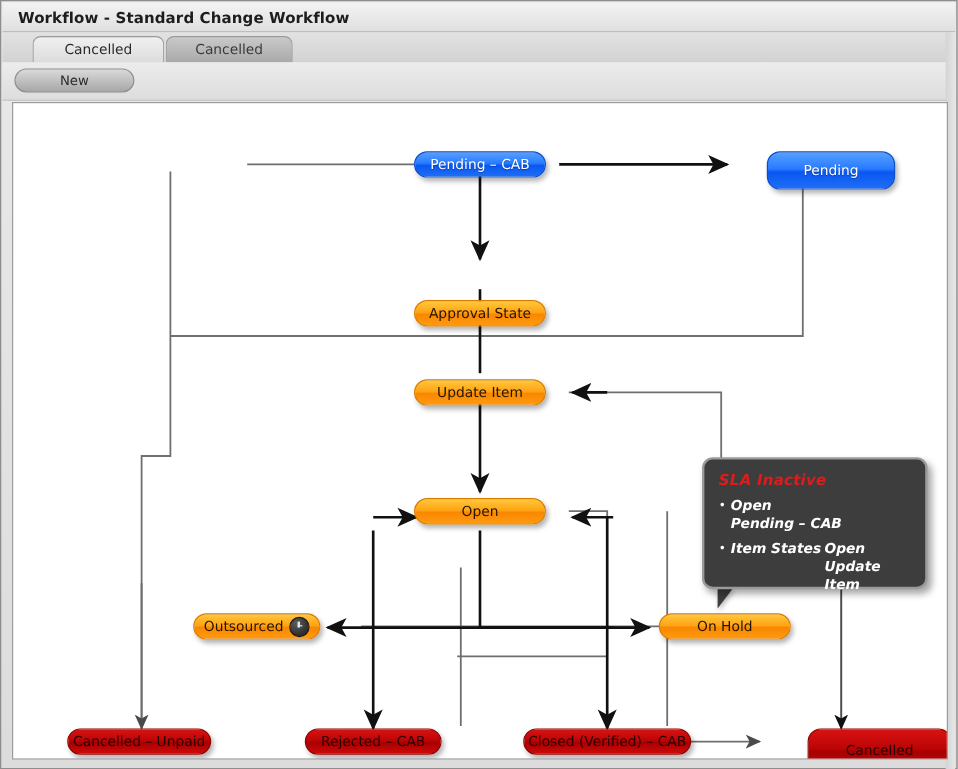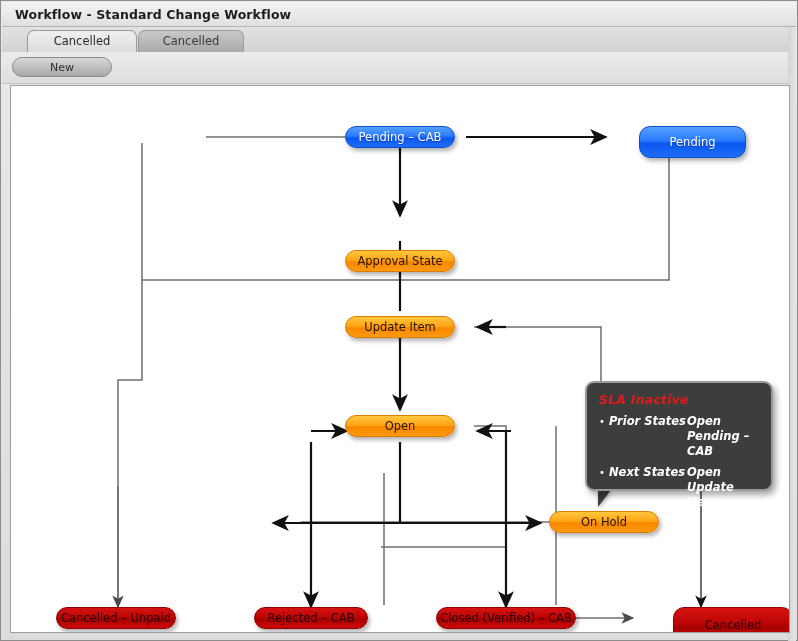--- a/index.html
+++ b/index.html
@@ -260,20 +260,24 @@
     </div>
 
     <div class="node orange" style="left:334px;top:230px;width:110px;height:22px;">
       <span>Update Item</span>
     </div>
 
     <div class="node orange" style="left:334px;top:329px;width:110px;height:22px;">
       <span>Open</span>
     </div>
 
+    <div class="node orange" style="left:150px;top:425px;width:106px;height:22px;">
+      <span>Outsourced</span>
+      <span class="clock-icon"></span>
+    </div>
 
     <div class="node orange" style="left:538px;top:425px;width:110px;height:22px;text-align:right;">
       <span>On Hold</span>
     </div>
 
     <div class="node red" style="left:243px;top:521px;width:114px;height:22px;">
       <span>Rejected – CAB</span>
     </div>
 
     <div class="node red" style="left:45px;top:521px;width:120px;height:22px;">
@@ -288,30 +292,29 @@
       <span>Cancelled</span>
     </div>
 
     <div class="tooltip-tail" style="left:587px;top:404px;"></div>
 
     <div class="tooltip" style="left:574px;top:295px;width:188px;height:110px;font-style:italic;">
       <div class="tip-title">SLA Inactive</div>
 
       <div class="tip-row">
         <span class="tip-bullet">•</span>
-        <span class="tip-label">Prior States</span>
         <span class="tip-values">
           <div>Open</div>
           <div>Pending – CAB</div>
         </span>
       </div>
 
       <div class="tip-row">
         <span class="tip-bullet">•</span>
-        <span class="tip-label">Next States</span>
+        <span class="tip-label">Item States</span>
         <span class="tip-values">
           <div>Open</div>
           <div>Update Item</div>
         </span>
       </div>
     </div>
 
   </div>
 </div>
 

